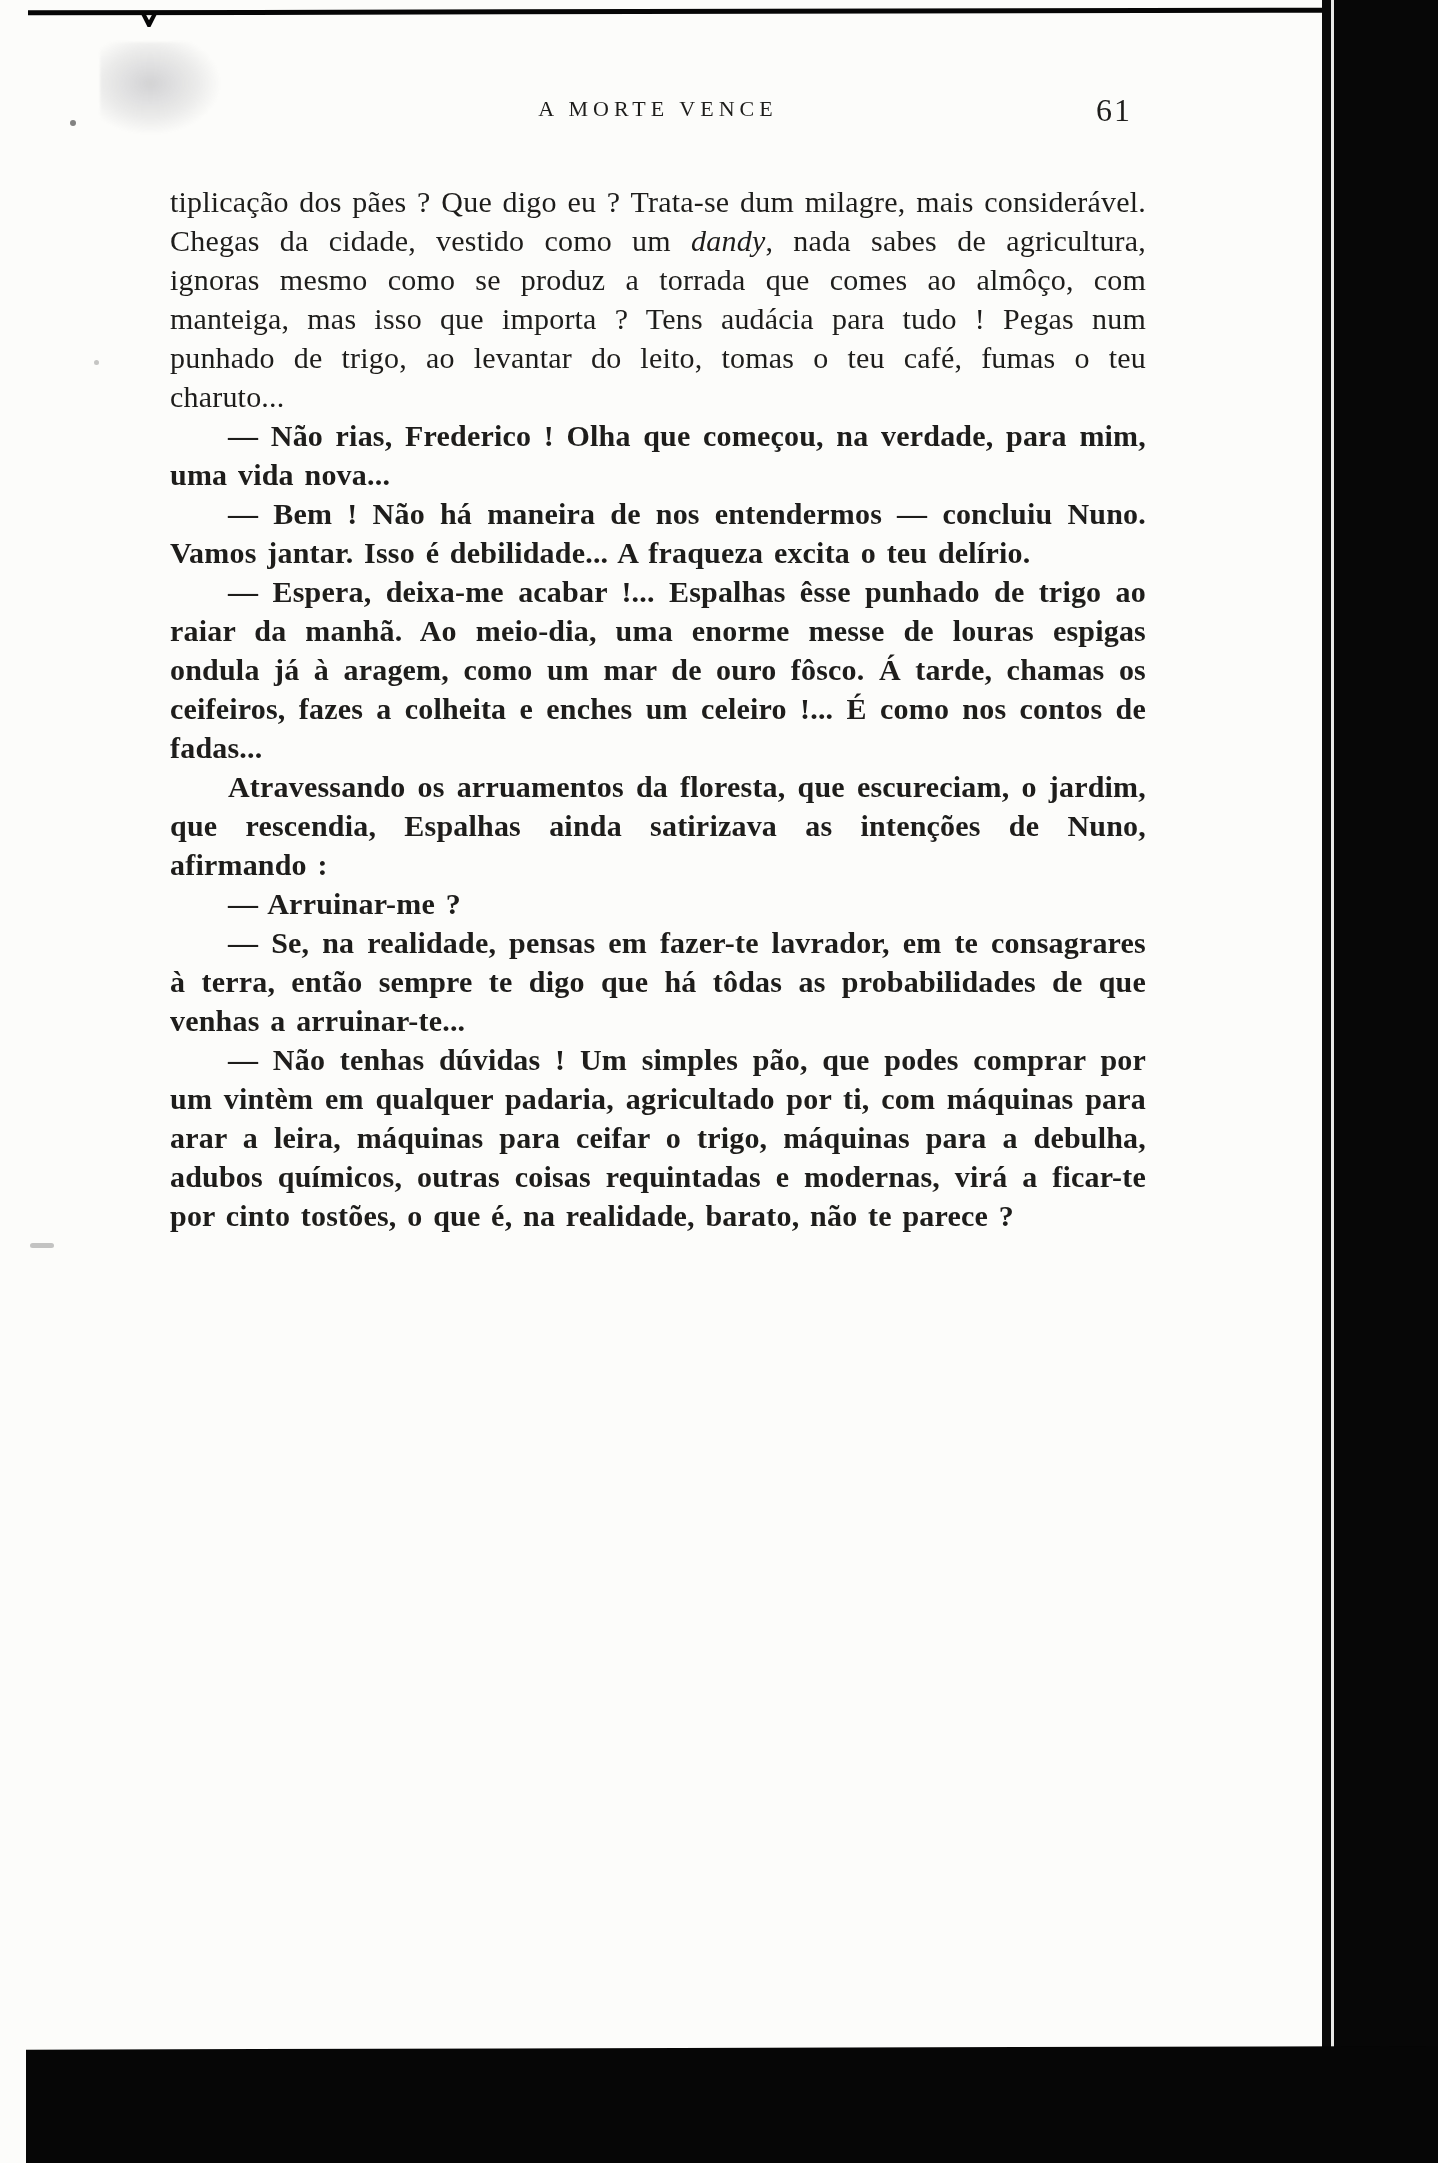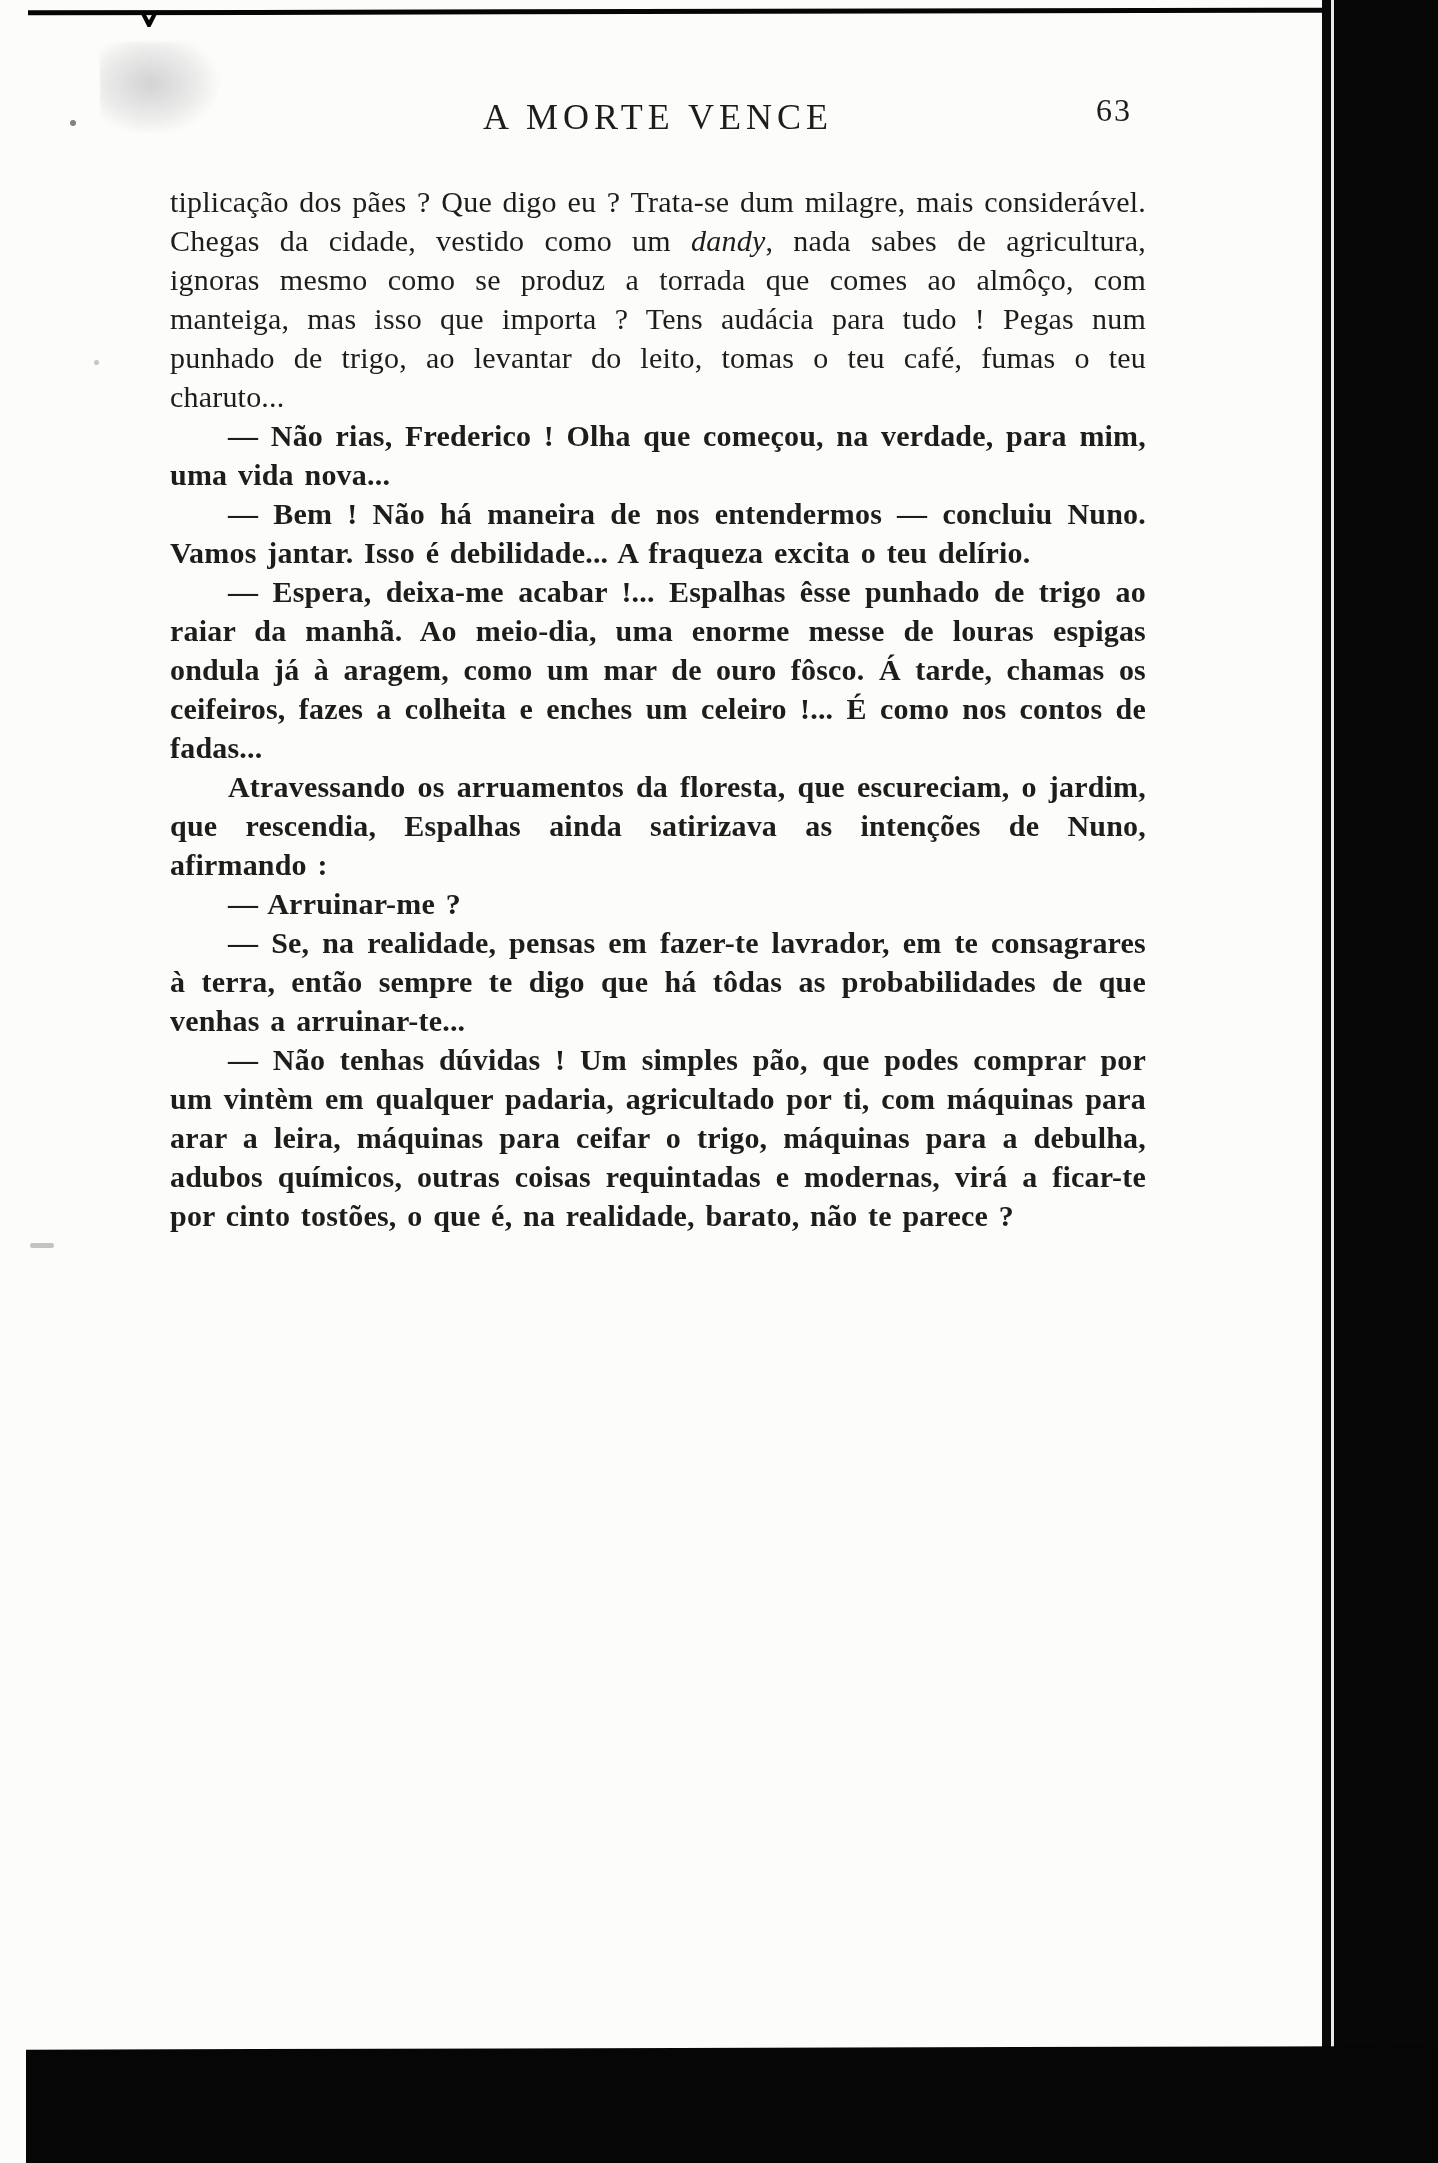--- a/index.html
+++ b/index.html
@@ -109,21 +109,21 @@
     top: 0;
     width: 976px;
   }
   .page-header {
     position: relative;
     margin-top: 96px;
     height: 40px;
     text-align: center;
   }
   .running-title {
-    font-size: 36px;
+    font-size: 22px;
     letter-spacing: 5px;
     color: var(--ink, #1e1d1b);
   }
   .page-number {
     position: absolute;
     right: 14px;
     top: -4px;
     font-size: 32px;
     letter-spacing: 2px;
     color: var(--ink, #1e1d1b);
@@ -160,21 +160,21 @@
 
   <div class="smudge"></div>
   <div class="speck-a"></div>
   <div class="speck-b"></div>
   <div class="speck-c"></div>
 
   <div class="page-column">
 
     <div class="page-header">
       <span class="running-title">A MORTE VENCE</span>
-      <span class="page-number">63</span>
+      <span class="page-number">61</span>
     </div>
 
     <div class="page-body" id="paragraphs">
         <p class="para">tiplicação dos pães ? Que digo eu ? Trata-se dum milagre, mais considerável. Chegas da cidade, vestido como um <i>dandy</i>, nada sabes de agricultura, ignoras mesmo como se produz a torrada que comes ao almôço, com manteiga, mas isso que importa ? Tens audácia para tudo ! Pegas num punhado de trigo, ao levantar do leito, tomas o teu café, fumas o teu charuto...</p>
         <p class="para indent">— Não rias, Frederico ! Olha que começou, na verdade, para mim, uma vida nova...</p>
         <p class="para indent">— Bem ! Não há maneira de nos entendermos — concluiu Nuno. Vamos jantar. Isso é debilidade... A fraqueza excita o teu delírio.</p>
         <p class="para indent">— Espera, deixa-me acabar !... Espalhas êsse punhado de trigo ao raiar da manhã. Ao meio-dia, uma enorme messe de louras espigas ondula já à aragem, como um mar de ouro fôsco. Á tarde, chamas os ceifeiros, fazes a colheita e enches um celeiro !... É como nos contos de fadas...</p>
         <p class="para indent">Atravessando os arruamentos da floresta, que escureciam, o jardim, que rescendia, Espalhas ainda satirizava as intenções de Nuno, afirmando :</p>
         <p class="para indent">— Arruinar-me ?</p>
         <p class="para indent">— Se, na realidade, pensas em fazer-te lavrador, em te consagrares à terra, então sempre te digo que há tôdas as probabilidades de que venhas a arruinar-te...</p>

